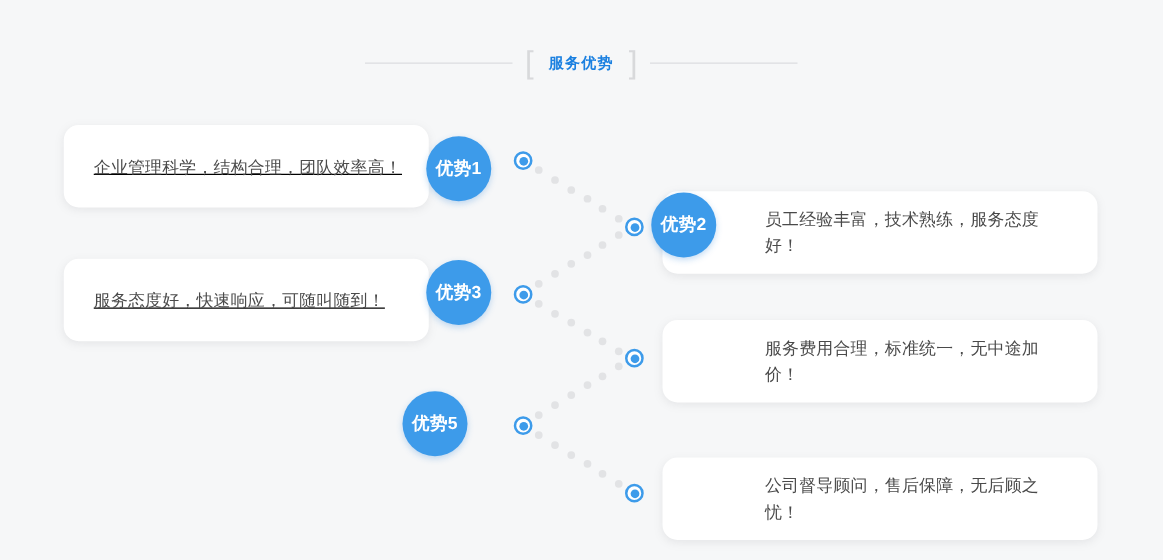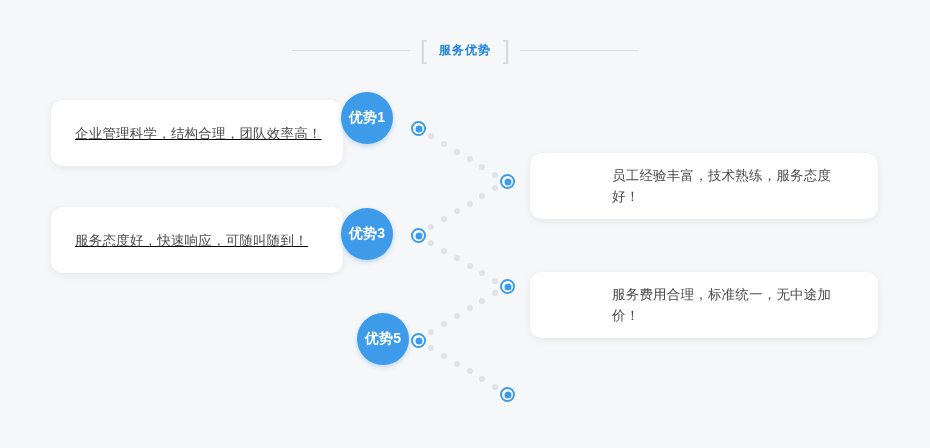--- a/index.html
+++ b/index.html
@@ -182,37 +182,41 @@
       <circle cx="457" cy="364" r="3.1"></circle>
         <circle cx="470" cy="371" r="3.1"></circle>
       <circle cx="482" cy="379" r="3.1"></circle>
         <circle cx="495" cy="387" r="3.1"></circle>
     </g>
   </svg>
 
   <div class="card left-card" style="top:100px;">
     <div class="card-text">企业管理科学，结构合理，团队效率高！</div>
   </div>
-  <div class="badge" style="left:341px; top:92px;">优势1</div>
+  <div class="badge" style="left:341px; top:109px;">优势1</div>
   <div class="dot" style="left:411px; top:121px;"></div>
 
   <div class="card right-card" style="top:153px;align-items:center;">
     <div class="card-text">员工经验丰富，技术熟练，服务态度好！</div>
   </div>
+  <div class="badge" style="left:521px; top:154px;">优势2</div>
   <div class="dot" style="left:500px; top:174px;"></div>
 
   <div class="card left-card" style="top:207px;">
     <div class="card-text">服务态度好，快速响应，可随叫随到！</div>
   </div>
   <div class="badge" style="left:341px; top:208px;">优势3</div>
   <div class="dot" style="left:411px; top:228px;"></div>
 
-  <div class="card right-card" style="top:272px;">
+  <div class="card right-card" style="top:256px;">
     <div class="card-text">服务费用合理，标准统一，无中途加价！</div>
   </div>
   <div class="dot" style="left:500px; top:279px;"></div>
 
-  <div class="badge" style="left:357px; top:313px;text-align:center;">优势5</div>
+  <div class="badge" style="left:322px; top:313px;text-align:center;">优势5</div>
   <div class="dot" style="left:411px; top:333px;"></div>
 
+  <div class="card right-card" style="top:366px;">
+    <div class="card-text">公司督导顾问，售后保障，无后顾之忧！</div>
+  </div>
   <div class="dot" style="left:500px; top:387px;"></div>
 
 </div>
 
 </body></html>

